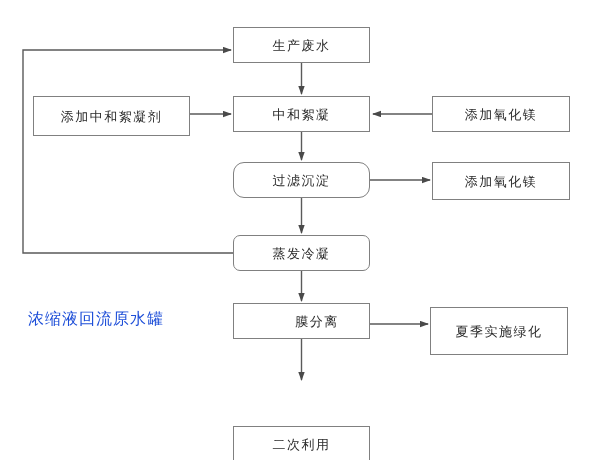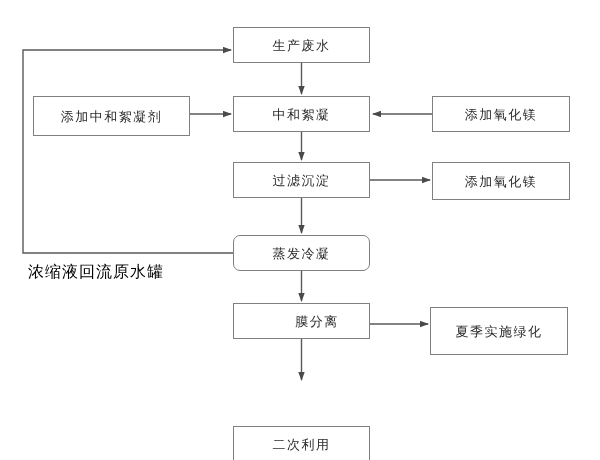--- a/index.html
+++ b/index.html
@@ -40,26 +40,27 @@
     line-height: 1;
     white-space: nowrap;
     font-family: "DejaVu Sans", "Liberation Sans", sans-serif;
   }
   .node-label {
     display: block;
     transform: translateY(-0.5px);
   }
   .free-label {
     position: absolute;
-    color: #000000;
+    color: #1d4ed8;
     font-size: 16px;
     letter-spacing: 1px;
     line-height: 1;
     white-space: nowrap;
     font-family: "DejaVu Sans", "Liberation Sans", sans-serif;
+    margin-top: 47px;
   }
 </style>
 </head>
 <body>
 
 <div id="canvas">
 
   <svg id="wires" viewBox="0 0 600 460" xmlns="http://www.w3.org/2000/svg">
     <defs>
       <marker id="arrow" markerWidth="9" markerHeight="9" refX="8" refY="3.2" orient="auto" markerUnits="userSpaceOnUse">
@@ -88,21 +89,21 @@
   </svg>
 
   <div class="node" style="left:233px; top:27px; width:137px; height:36px;">
     <span class="node-label">生产废水</span>
   </div>
 
   <div class="node" style="left:233px; top:96px; width:137px; height:36px;">
     <span class="node-label">中和絮凝</span>
   </div>
 
-  <div class="node" style="left:233px; top:162px; width:137px; height:36px;">
+  <div class="node" style="left:233px; top:162px; width:137px; height:36px;border-radius:11px;">
     <span class="node-label">过滤沉淀</span>
   </div>
 
   <div class="node" style="left:233px; top:235px; width:137px; height:36px;border-radius:7px;">
     <span class="node-label">蒸发冷凝</span>
   </div>
 
   <div class="node" style="left:233px; top:303px; width:137px; height:36px;padding-left:31px;">
     <span class="node-label">膜分离</span>
   </div>

